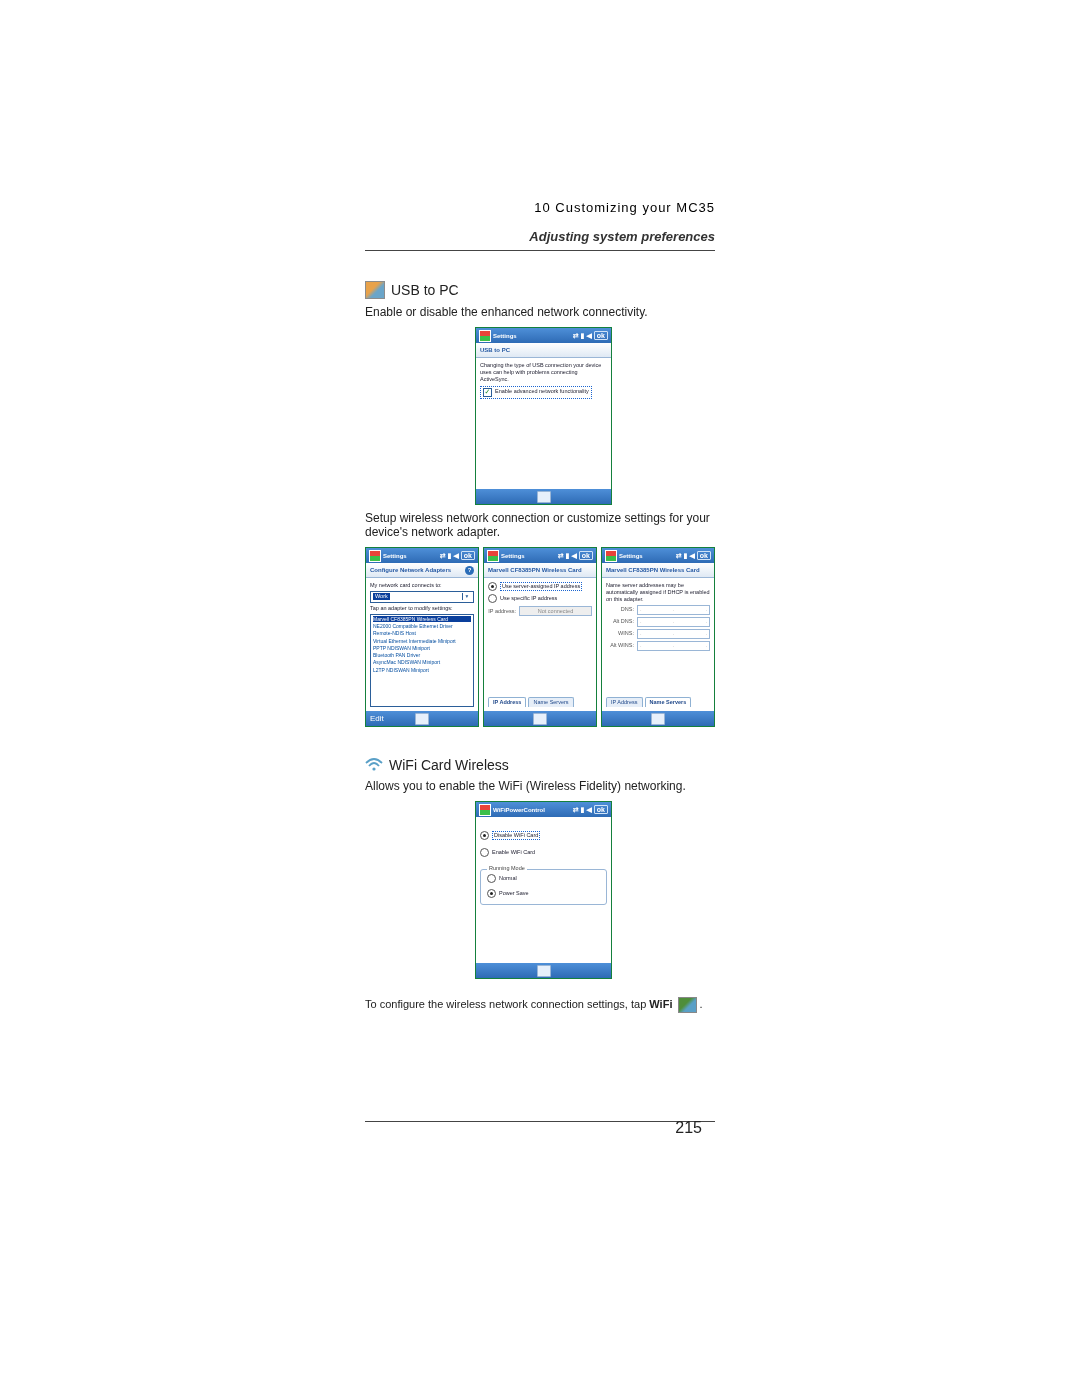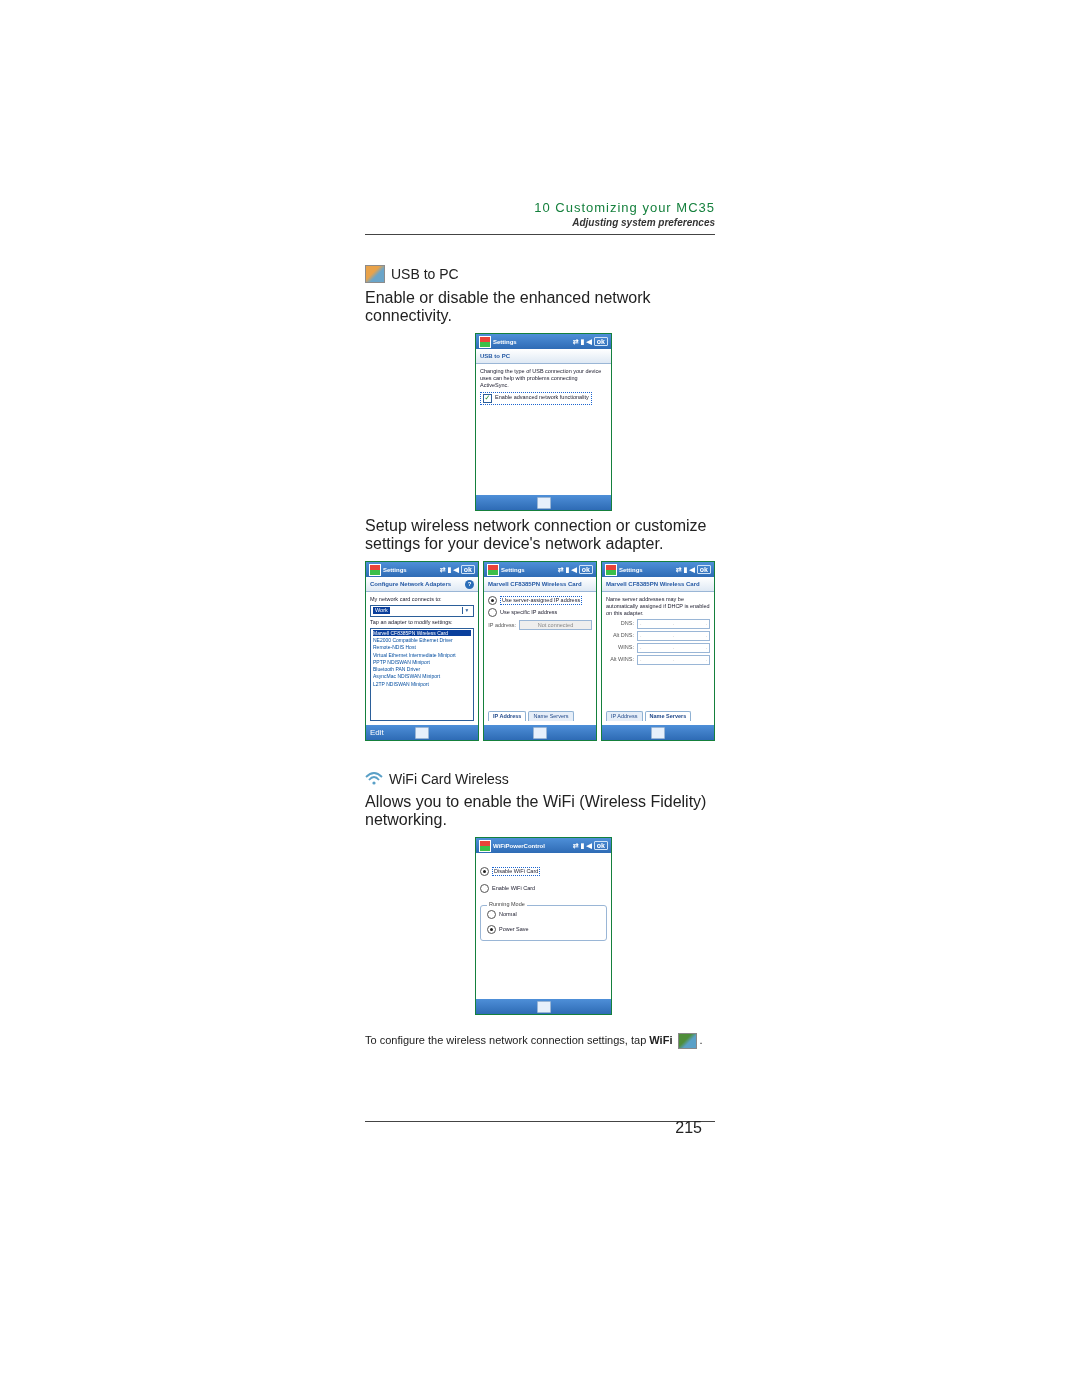--- a/index.html
+++ b/index.html
@@ -11,31 +11,31 @@
   }
   .page {
     width: 1080px;
     height: 1397px;
     position: relative;
     box-sizing: border-box;
     padding: 200px 365px 60px 365px;
   }
   .hdr-chapter {
     text-align: right;
-    color: #15803d;
+    color: #000000;
     letter-spacing: 1px;
     font-size: 13px;
-    margin-bottom: 2px;
+    margin-bottom: 14px;
   }
   .hdr-section {
     text-align: right;
     color: #333;
     font-weight: bold;
     font-style: italic;
-    font-size: 10px;
+    font-size: 13px;
     padding-bottom: 6px;
     border-bottom: 1px solid #444;
   }
   .sec-heading {
     display: flex;
     align-items: center;
     gap: 6px;
     margin-top: 30px;
     font-size: 14px;
     color: #222;
@@ -52,21 +52,21 @@
   .ico-netcard {
     background: linear-gradient(135deg, #4f8e3a 40%, #5aa0c7 60%);
     border: 1px solid #777;
   }
   .ico-wifi {
     position: relative;
   }
   .ico-wifi svg { display:block; }
   .desc {
     margin-top: 6px;
-    font-size: 16px;
+    font-size: 12px;
     color: #222;
   }
   .page-num {
     position: absolute;
     right: 378px;
     bottom: 260px;
     font-size: 16px;
     color: #222;
   }
   .page-rule {

